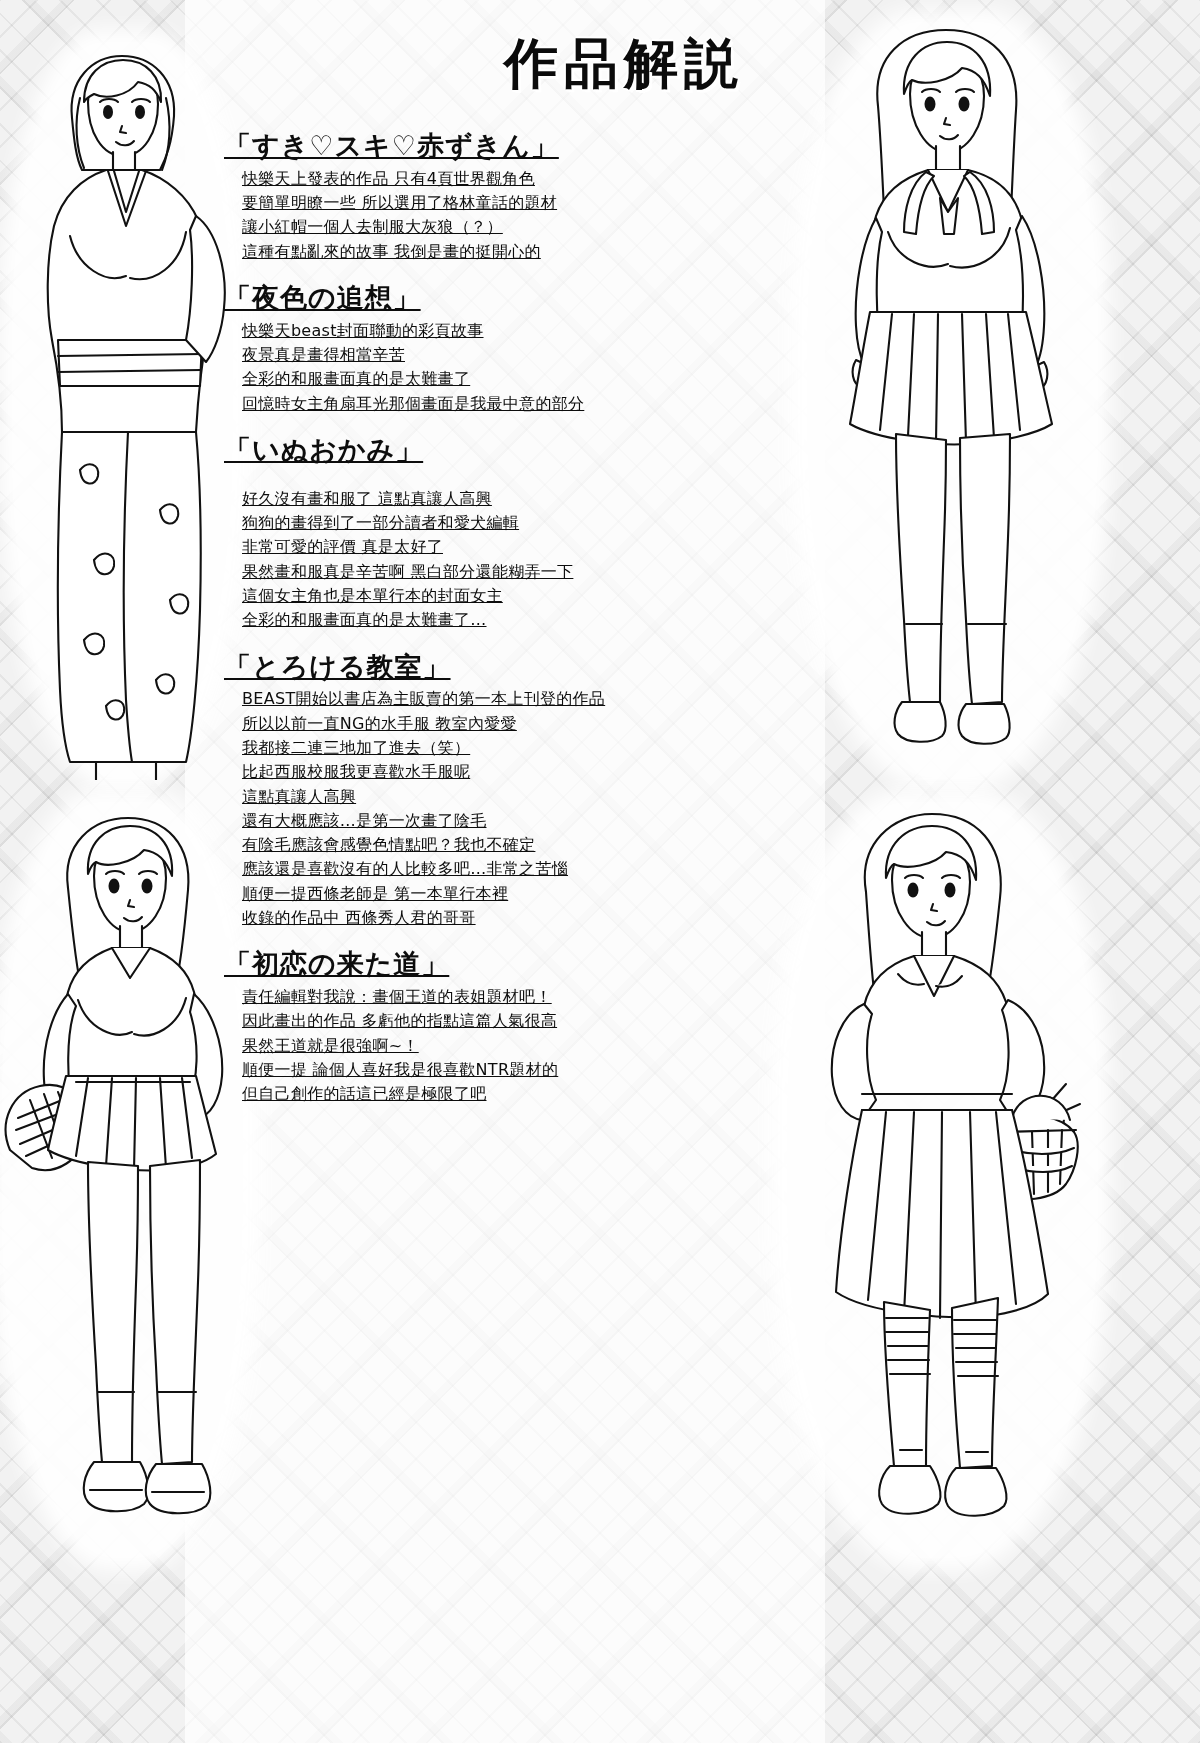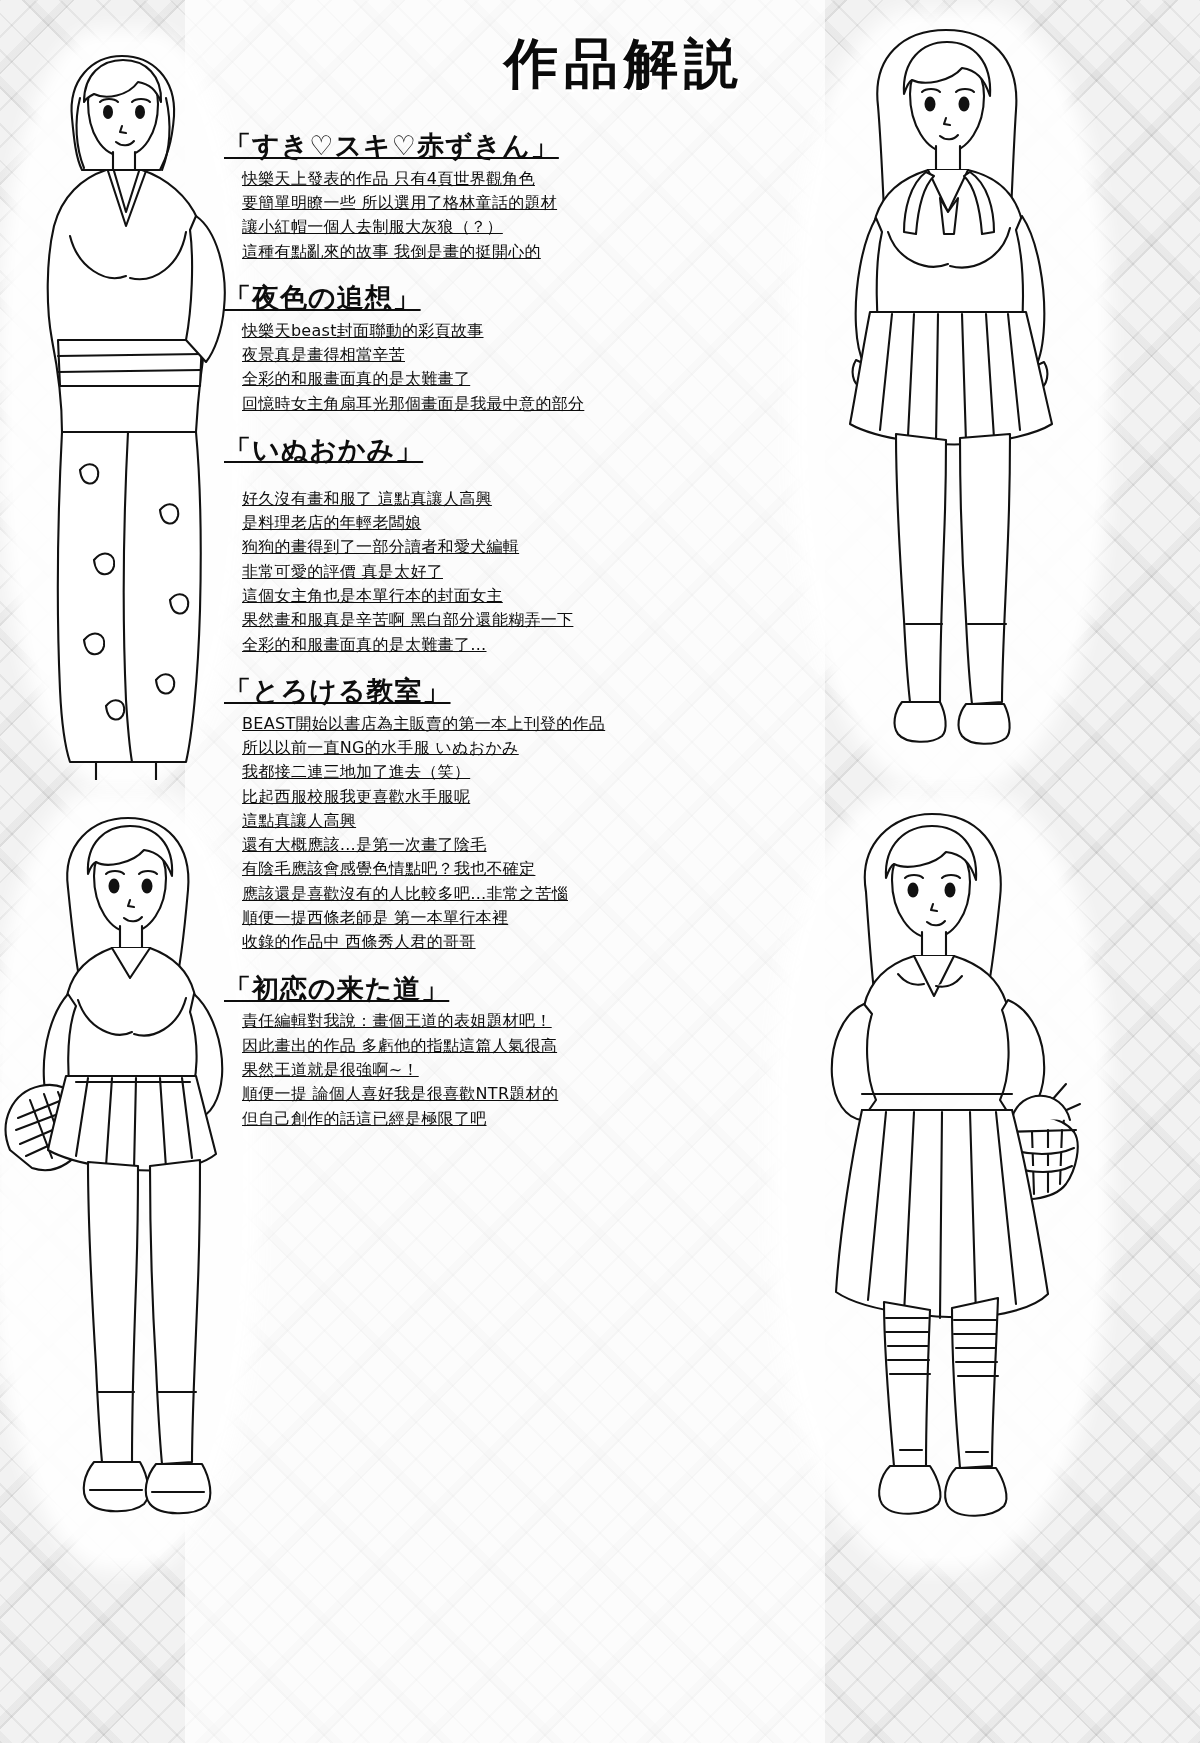--- a/index.html
+++ b/index.html
@@ -395,35 +395,34 @@
         <div class="line">回憶時女主角扇耳光那個畫面是我最中意的部分</div>
       </div>
     </div>
     <div class="gap-sm"></div>
 
     <div class="section">
       <div class="sec-head">「いぬおかみ」</div>
       <div class="gap-md"></div>
       <div class="sec-body">
         <div class="line">好久沒有畫和服了 這點真讓人高興</div>
-        <div class="line">是料理老店的年輕老闆娘</div>
         <div class="line">狗狗的畫得到了一部分讀者和愛犬編輯</div>
         <div class="line">非常可愛的評價 真是太好了</div>
+        <div class="line">果然畫和服真是辛苦啊 黑白部分還能糊弄一下</div>
         <div class="line">這個女主角也是本單行本的封面女主</div>
-        <div class="line">果然畫和服真是辛苦啊 黑白部分還能糊弄一下</div>
         <div class="line">全彩的和服畫面真的是太難畫了…</div>
       </div>
     </div>
     <div class="gap-sm"></div>
 
     <div class="section">
       <div class="sec-head">「とろける教室」</div>
       <div class="sec-body">
         <div class="line">BEAST開始以書店為主販賣的第一本上刊登的作品</div>
-        <div class="line">所以以前一直NG的水手服 いぬおかみ</div>
+        <div class="line">所以以前一直NG的水手服 教室內愛愛</div>
         <div class="line">我都接二連三地加了進去（笑）</div>
         <div class="line">比起西服校服我更喜歡水手服呢</div>
         <div class="line">這點真讓人高興</div>
         <div class="line">還有大概應該…是第一次畫了陰毛</div>
         <div class="line">有陰毛應該會感覺色情點吧？我也不確定</div>
         <div class="line">應該還是喜歡沒有的人比較多吧…非常之苦惱</div>
         <div class="line">順便一提西條老師是 第一本單行本裡</div>
         <div class="line">收錄的作品中 西條秀人君的哥哥</div>
       </div>
     </div>

